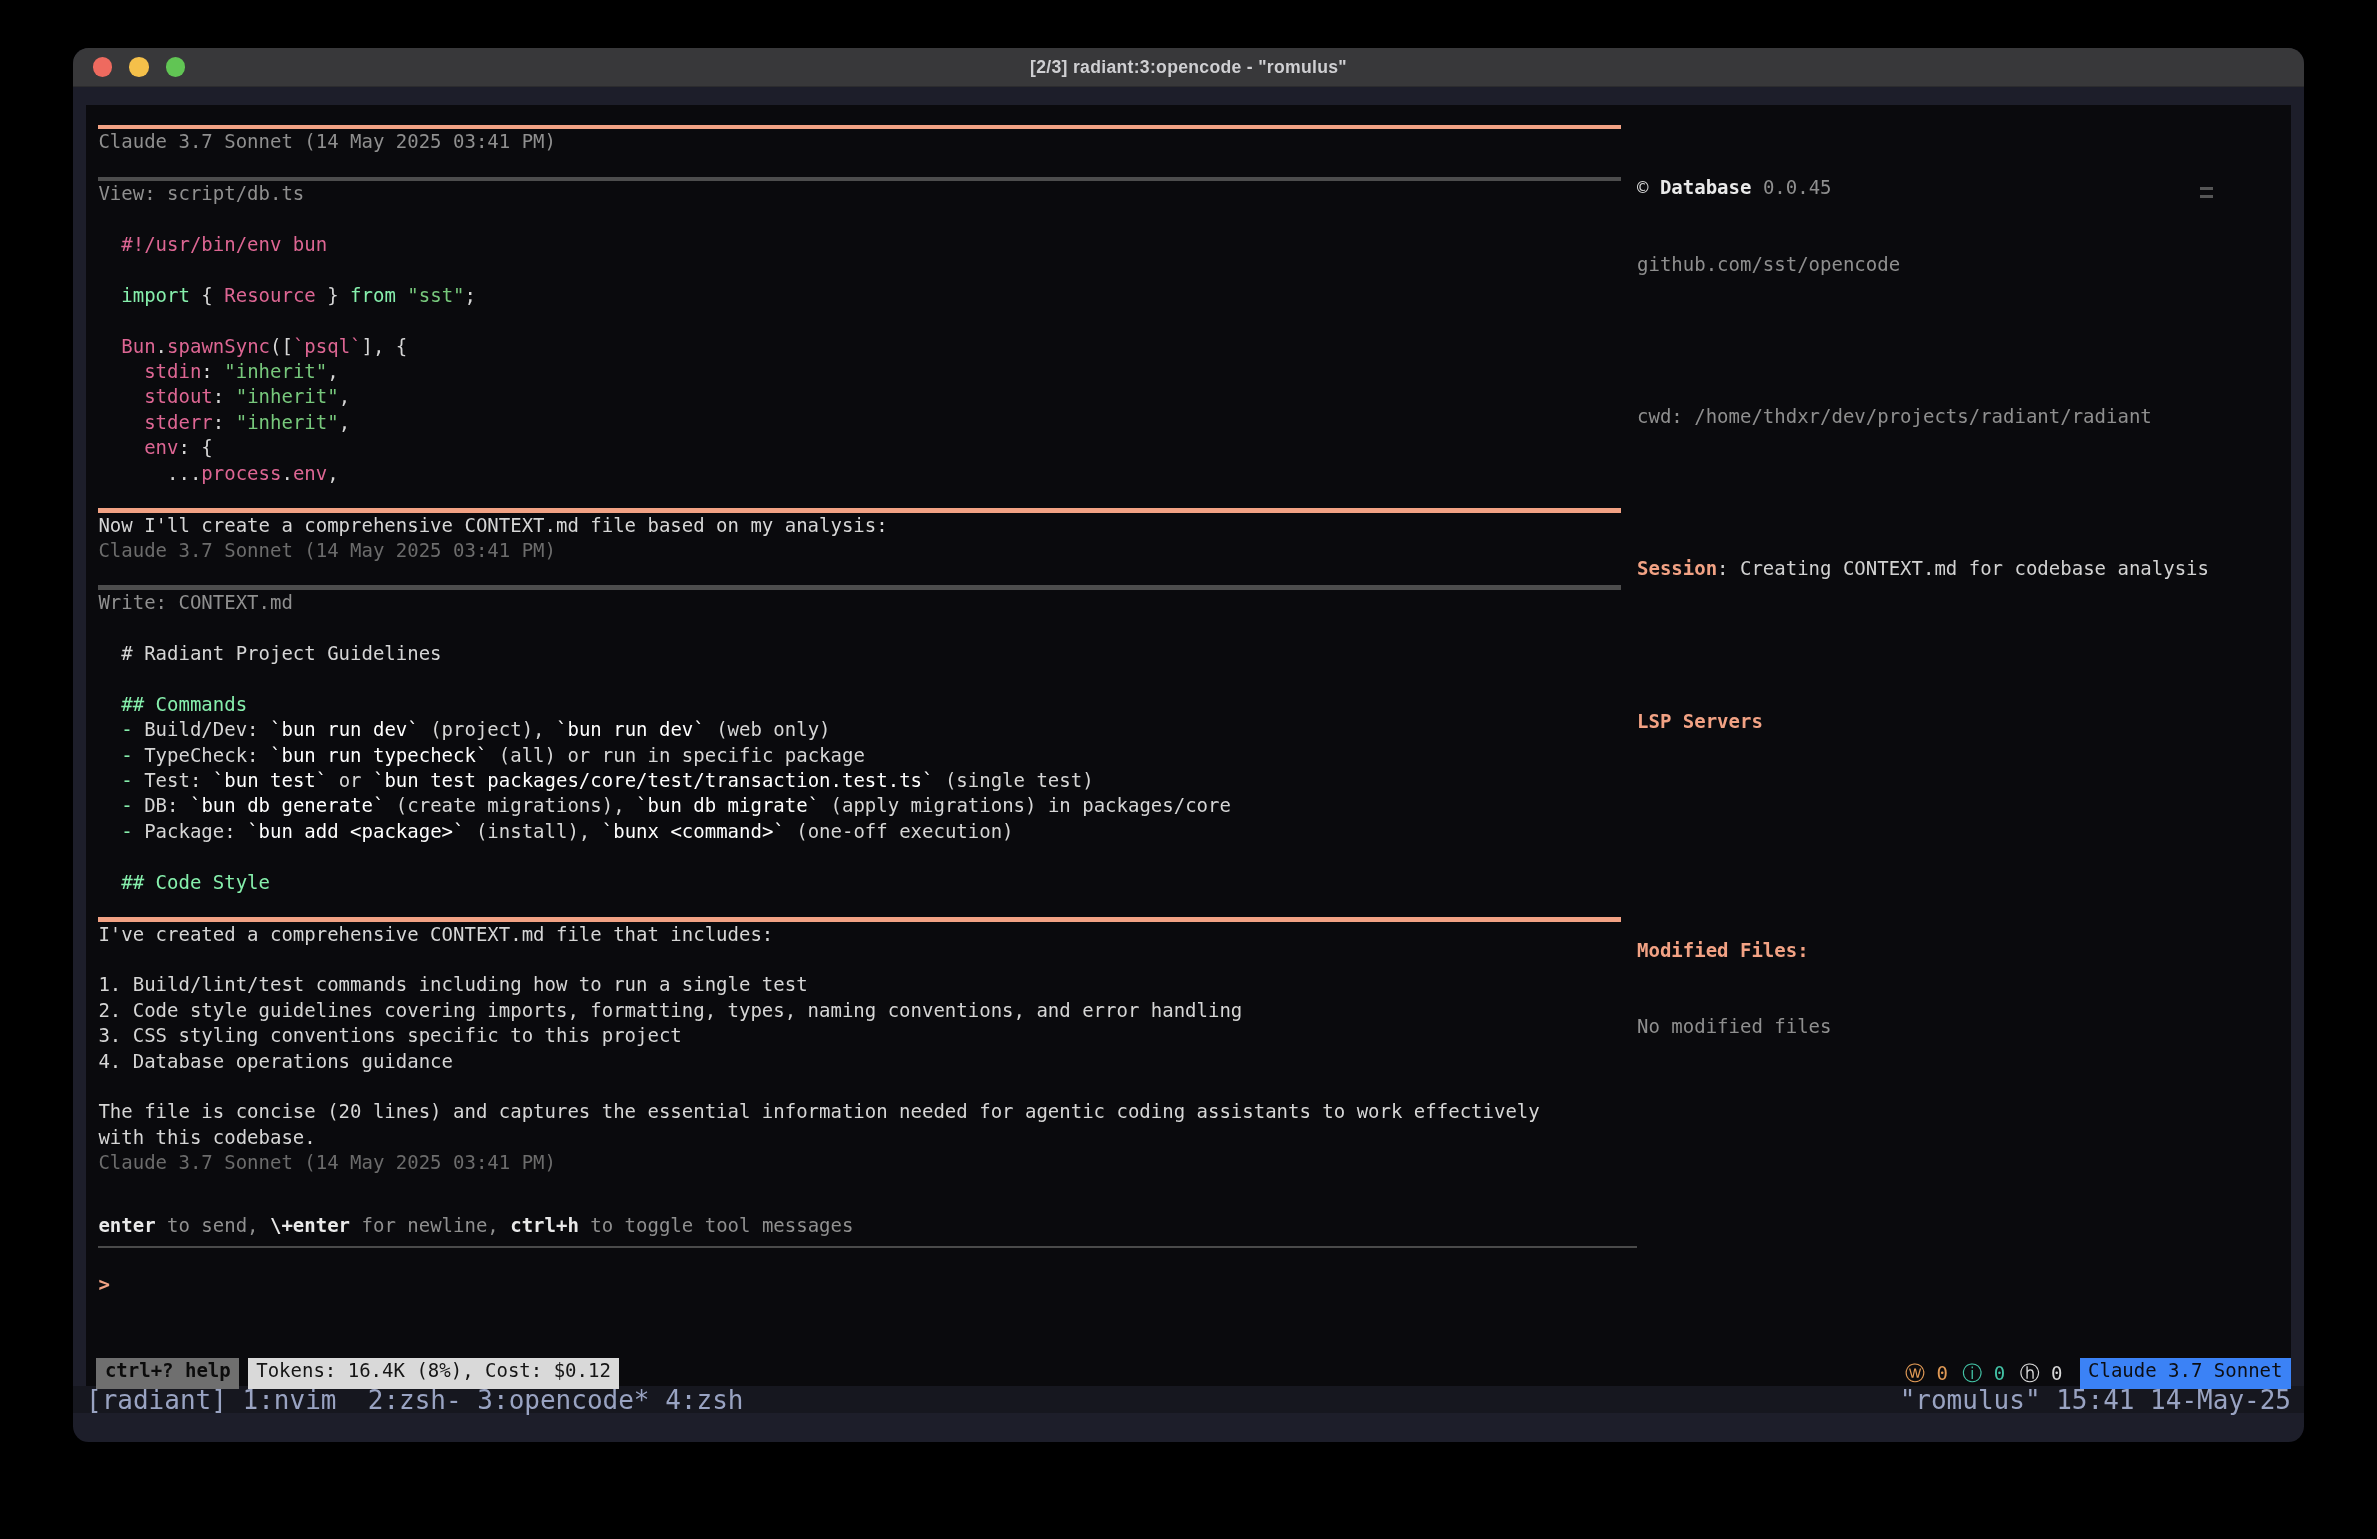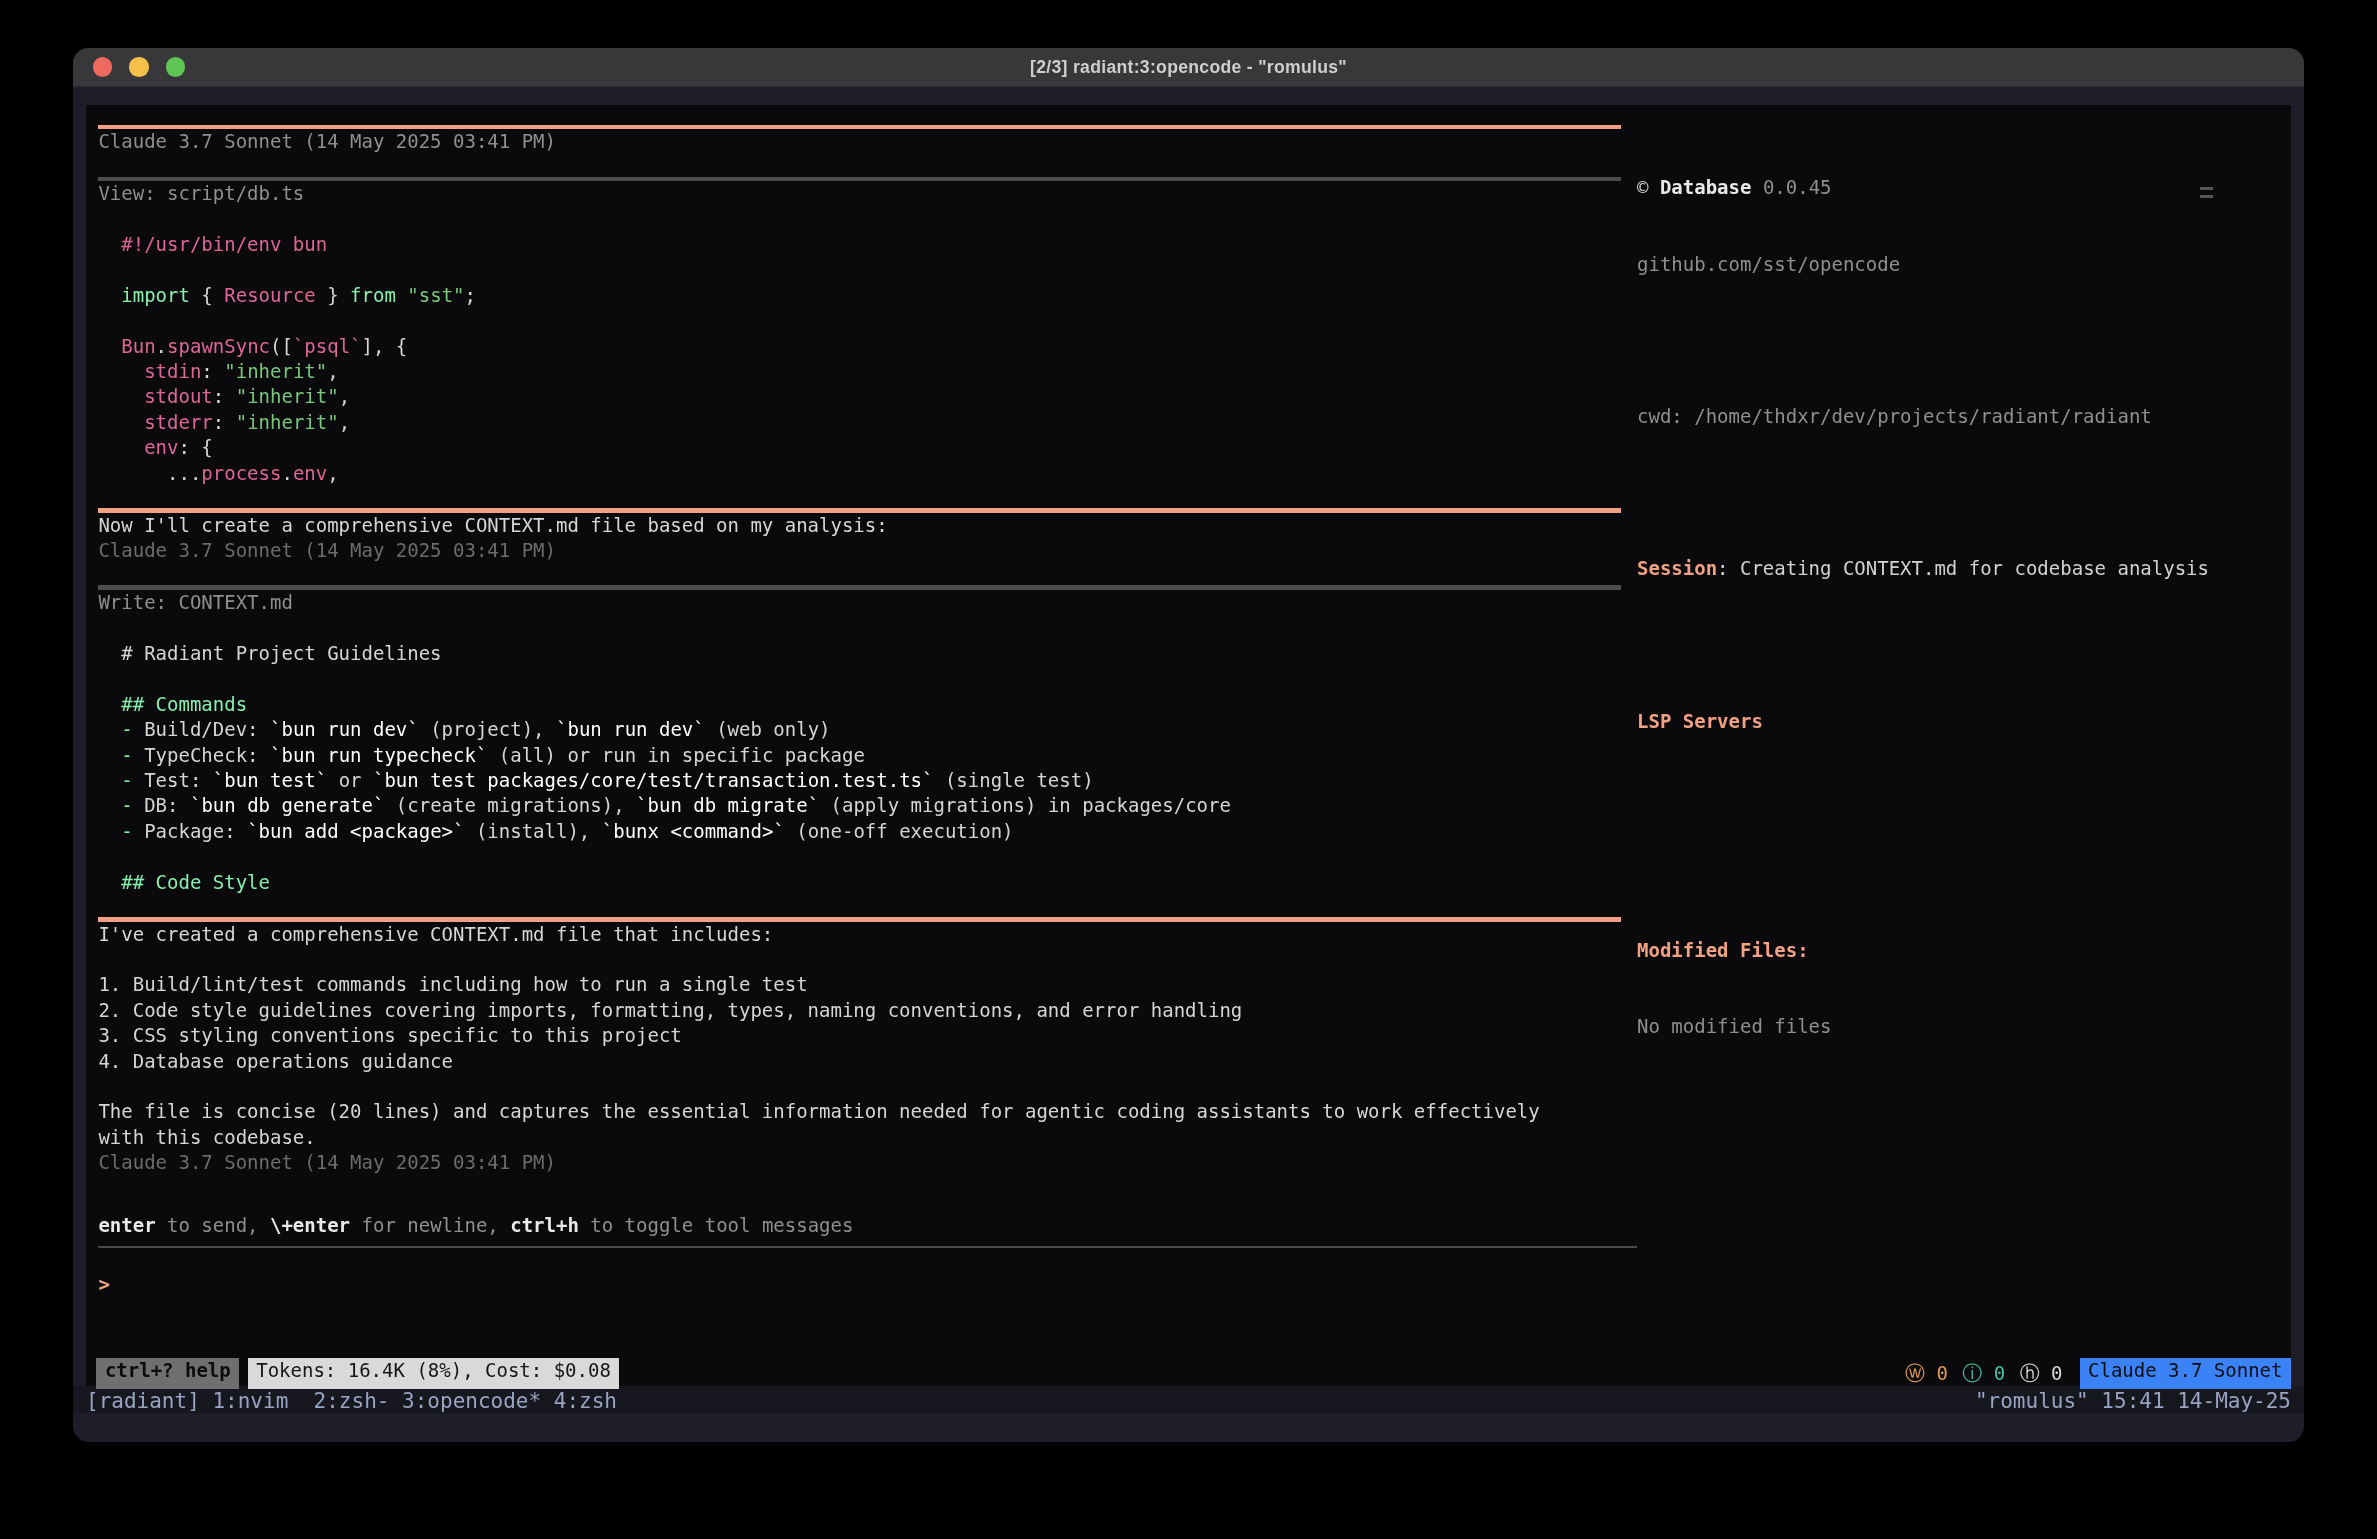--- a/index.html
+++ b/index.html
@@ -38,21 +38,21 @@
   .badge.help{background:#6f6f6f;color:#0b0b0b;font-weight:bold;margin-right:8.5px;}
   .badge.tokens{background:#d9d9d9;color:#151515;}
   .status-right{margin-left:auto;display:flex;align-items:center;}
   .diag{display:flex;align-items:center;margin-right:17px;white-space:pre;}
   .diag .item{margin-left:14.4px;}
   .diag .ic{font-size:20px;}
   .d-orange{color:#e19a56;}
   .d-teal{color:#43c3a6;}
   .d-white{color:#d8d8d8;}
   .badge.model{background:#3b82f6;color:#0c0e13;}
-  .tmuxbar{flex:0 0 auto;height:27px;background:#16171f;color:#99a3c2;display:flex;align-items:flex-end;padding:0 13px;font-size:21px;white-space:pre;}
+  .tmuxbar{flex:0 0 auto;height:27px;background:#16171f;color:#99a3c2;display:flex;align-items:center;padding:0 13px;font-size:26px;white-space:pre;}
   .tmux-right{margin-left:auto;}
   .sb-line{white-space:pre-wrap;}
   .sb-blank{height:25.4px;}
   .sb-accent{color:#f2a284;font-weight:bold;}
   .sb-white{color:#d2d2d2;}
   .sb-brandname{color:#e9e9e9;font-weight:bold;}
   .scrolldash{position:absolute;right:78px;width:13px;height:3.3px;background:#565656;}
 </style>
 </head>
 <body>
@@ -109,21 +109,21 @@
       <div class="sb-blank"></div>
       <div class="sb-line sb-accent">Modified Files:</div>
       <div class="sb-line c-gray">No modified files</div>
     </div>
 
     <div class="scrolldash" style="top:82px;"></div>
     <div class="scrolldash" style="top:90px;"></div>
 
     <div class="statusline">
       <span class="badge help">ctrl+? help</span>
-      <span class="badge tokens">Tokens: 16.4K (8%), Cost: $0.08</span>
+      <span class="badge tokens">Tokens: 16.4K (8%), Cost: $0.12</span>
       <span class="status-right">
         <span class="diag" id="diag"><span class="item d-orange"><span class="ic">ⓦ</span><span> 0</span></span><span class="item d-teal"><span class="ic">ⓘ</span><span> 0</span></span><span class="item d-white"><span class="ic">ⓗ</span><span> 0</span></span></span>
         <span class="badge model">Claude 3.7 Sonnet</span>
       </span>
     </div>
   </div>
 
   <div class="tmuxbar">
     <span>[radiant] 1:nvim  2:zsh- 3:opencode* 4:zsh</span>
     <span class="tmux-right">"romulus" 15:41 14-May-25</span>

